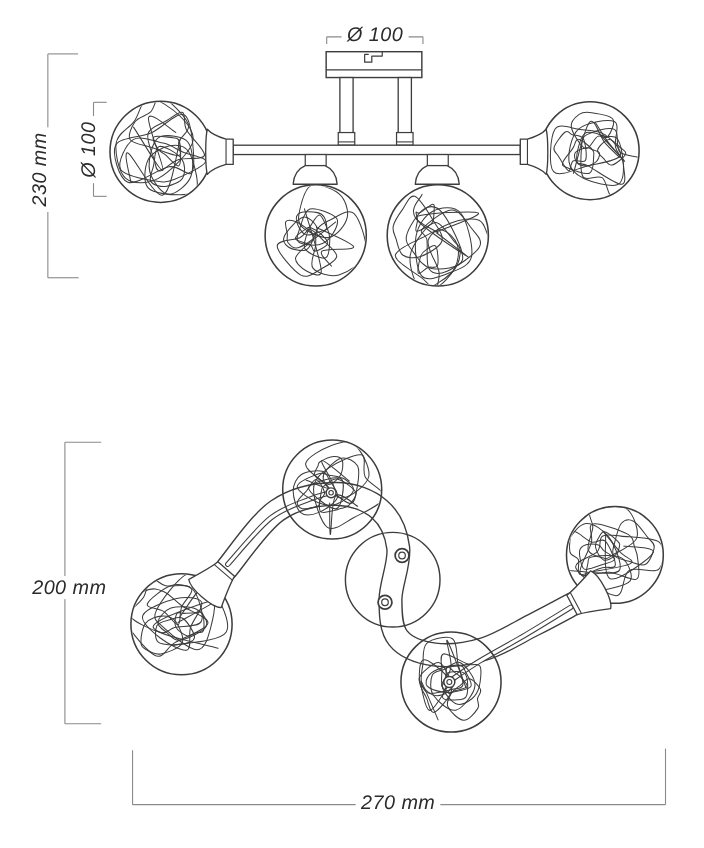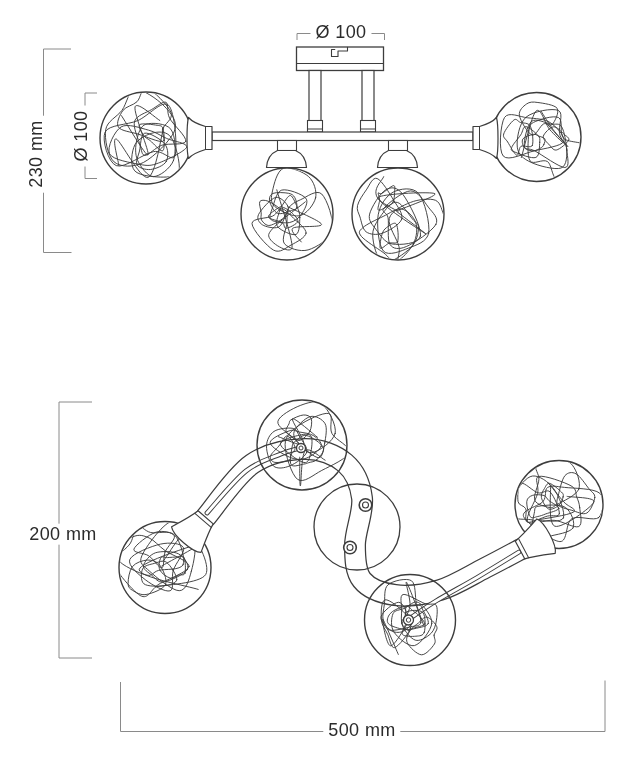--- a/index.html
+++ b/index.html
@@ -1,17 +1,17 @@
 <!DOCTYPE html>
 <html style="--bg: #ffffff; --text: #2b2b2b;"><head>
 <meta charset="utf-8">
 <style>
   html,body{margin:0;padding:0;}
   .stage{position:relative;width:640px;height:771px;background:var(--bg,#fff);overflow:hidden;
-         font-family:"Liberation Sans",sans-serif;}
+         font-family:"Liberation Sans",sans-serif;font-style:italic;}
   svg{position:absolute;left:0;top:0;}
   .dim-label{
     position:absolute;
     font-size:18px;line-height:1.15;letter-spacing:.4px;
     color:var(--text,#2b2b2b);
     background:var(--bg,#fff);
     padding:0 5px;white-space:nowrap;
     transform:translate(-50%,-50%);
   }
   .dim-label.vert{transform:translate(-50%,-50%) rotate(-90deg);}
@@ -280,14 +280,14 @@
     </svg>
 
   <div class="dim-label" style="left:341px;top:32px;">Ø 100</div>
 
   <div class="dim-label vert" style="left:81px;top:136px;">Ø 100</div>
 
   <div class="dim-label vert" style="left:36px;top:154px;">230 mm</div>
 
   <div class="dim-label" style="left:63px;top:534px;">200 mm</div>
 
-  <div class="dim-label" style="left:362px;top:730px;">500 mm</div>
+  <div class="dim-label" style="left:362px;top:730px;">270 mm</div>
 </div>
 
 </body></html>

